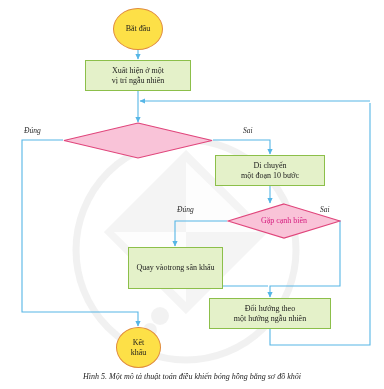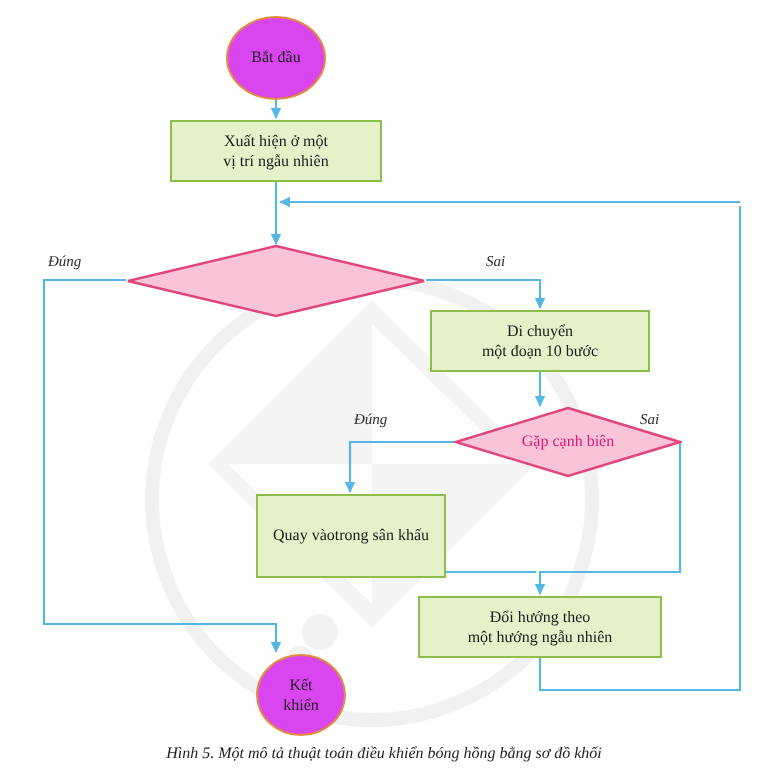--- a/index.html
+++ b/index.html
@@ -33,21 +33,21 @@
     z-index: 2;
     box-sizing: border-box;
     display: flex;
     align-items: center;
     justify-content: center;
     text-align: center;
     line-height: 1.18;
   }
   .terminator {
     border-radius: 50%;
-    background: #d946ef;
+    background: #fde047;
     border: 1.2px solid #e08b3e;
     color: #1b1b1b;
     font-size: 8px;
   }
   .process {
     background: #e4f1c9;
     border: 1.1px solid #8cbf4a;
     color: #1b1b1b;
     font-size: 8px;
     padding: 2px 3px;
@@ -170,20 +170,20 @@
   <div class="node process" style="left:128px; top:247px; width:95px; height:42px; flex-direction:row;">
     <span class="nline">Quay vào</span>
     <span class="nline">trong sân khấu</span>
   </div>
 
   <div class="node process" style="left:209px; top:298px; width:122px; height:31px; flex-direction:column;">
     <span class="nline">Đổi hướng theo</span>
     <span class="nline">một hướng ngẫu nhiên</span>
   </div>
 
-  <div class="node terminator" style="left:128px; top:327px; width:45px; height:41px; flex-direction:column;">
+  <div class="node terminator" style="left:116px; top:327px; width:45px; height:41px; flex-direction:column;">
     <span class="nline">Kết</span>
-    <span class="nline">khiển</span>
+    <span class="nline">khấu</span>
   </div>
 
   <div class="caption" style="top:372px;">Hình 5. Một mô tả thuật toán điều khiển bóng hồng bằng sơ đồ khối</div>
 
 </div>
 
 </body></html>

